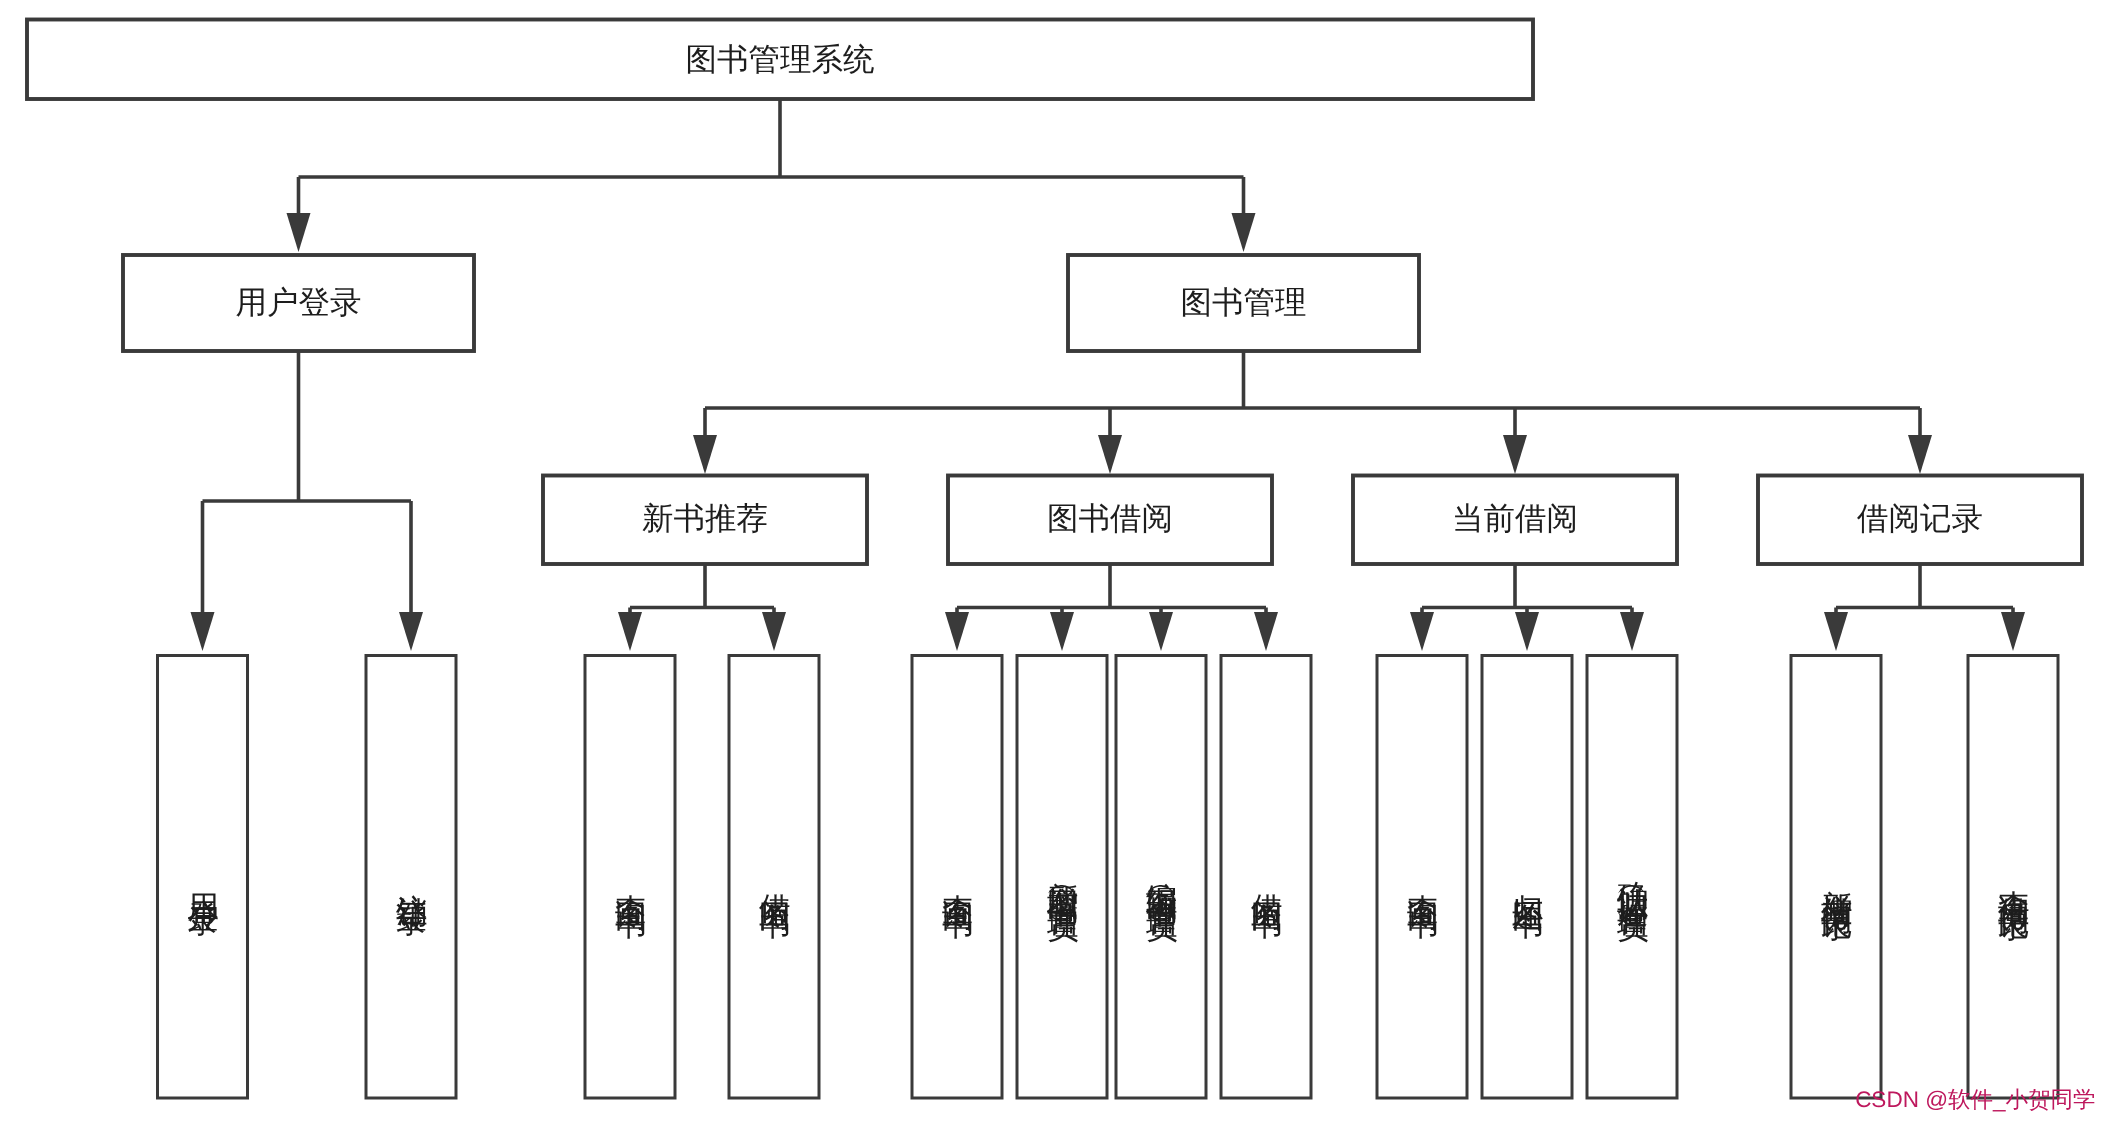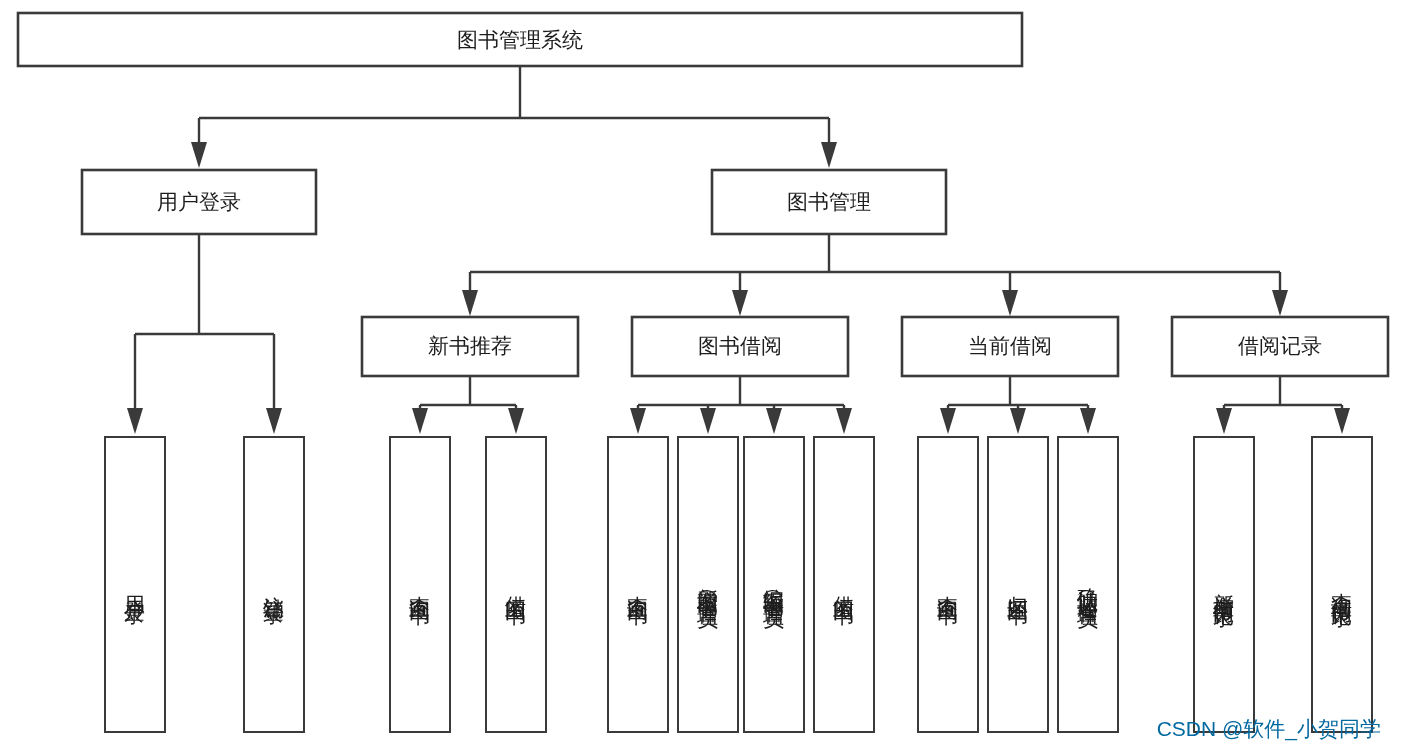--- a/index.html
+++ b/index.html
@@ -65,25 +65,25 @@
     box-sizing: border-box;
     border: 2.6px solid #3a3a3a;
     background: #ffffff;
     display: flex;
     align-items: center;
     justify-content: center;
     overflow: hidden;
   }
   .watermark {
     position: absolute;
-    right: 24px;
+    right: 8px;
     bottom: 4px;
     font-family: "Liberation Sans", "DejaVu Sans", sans-serif;
-    font-size: 21px;
-    color: #0369a1;
+    font-size: 15px;
+    color: #be185d;
     white-space: nowrap;
     user-select: none;
   }
 </style>
 </head>
 <body>
 
 <div id="diagram-root">
 
   <svg class="flow" viewBox="0 0 1405 747" xmlns="http://www.w3.org/2000/svg">

